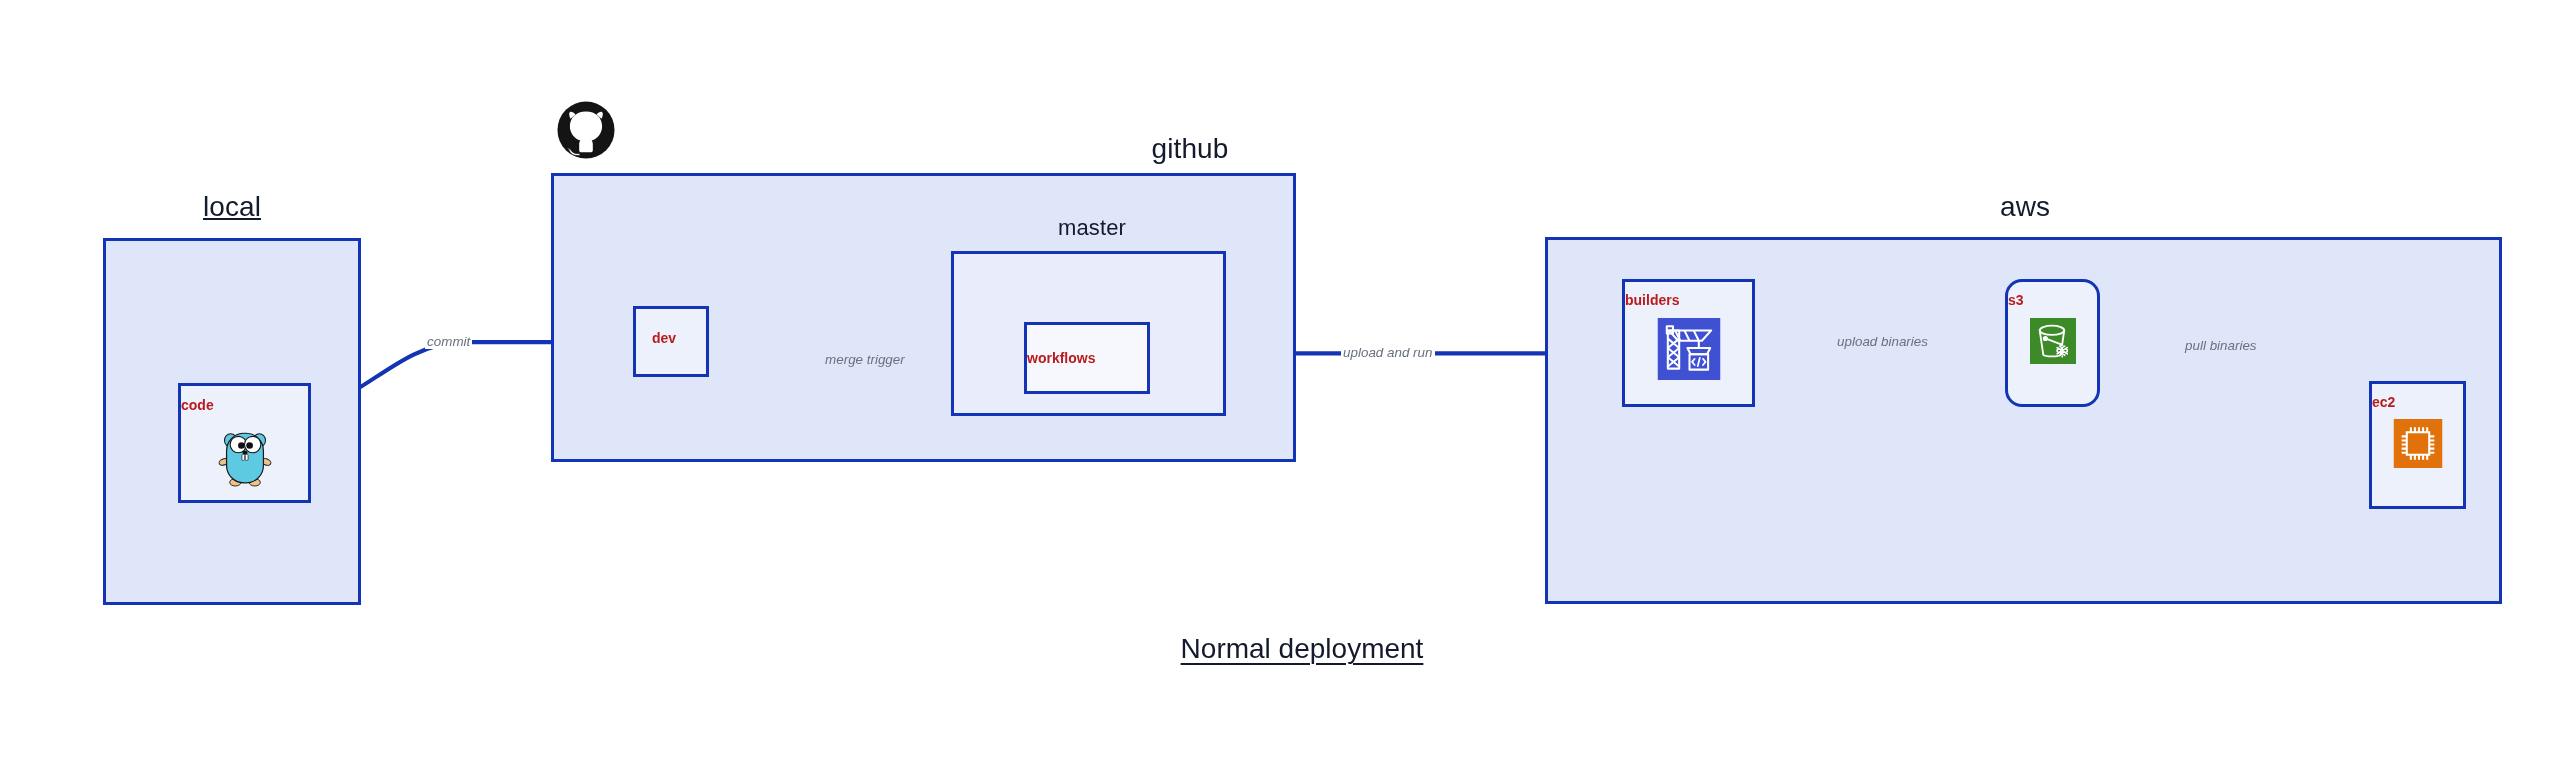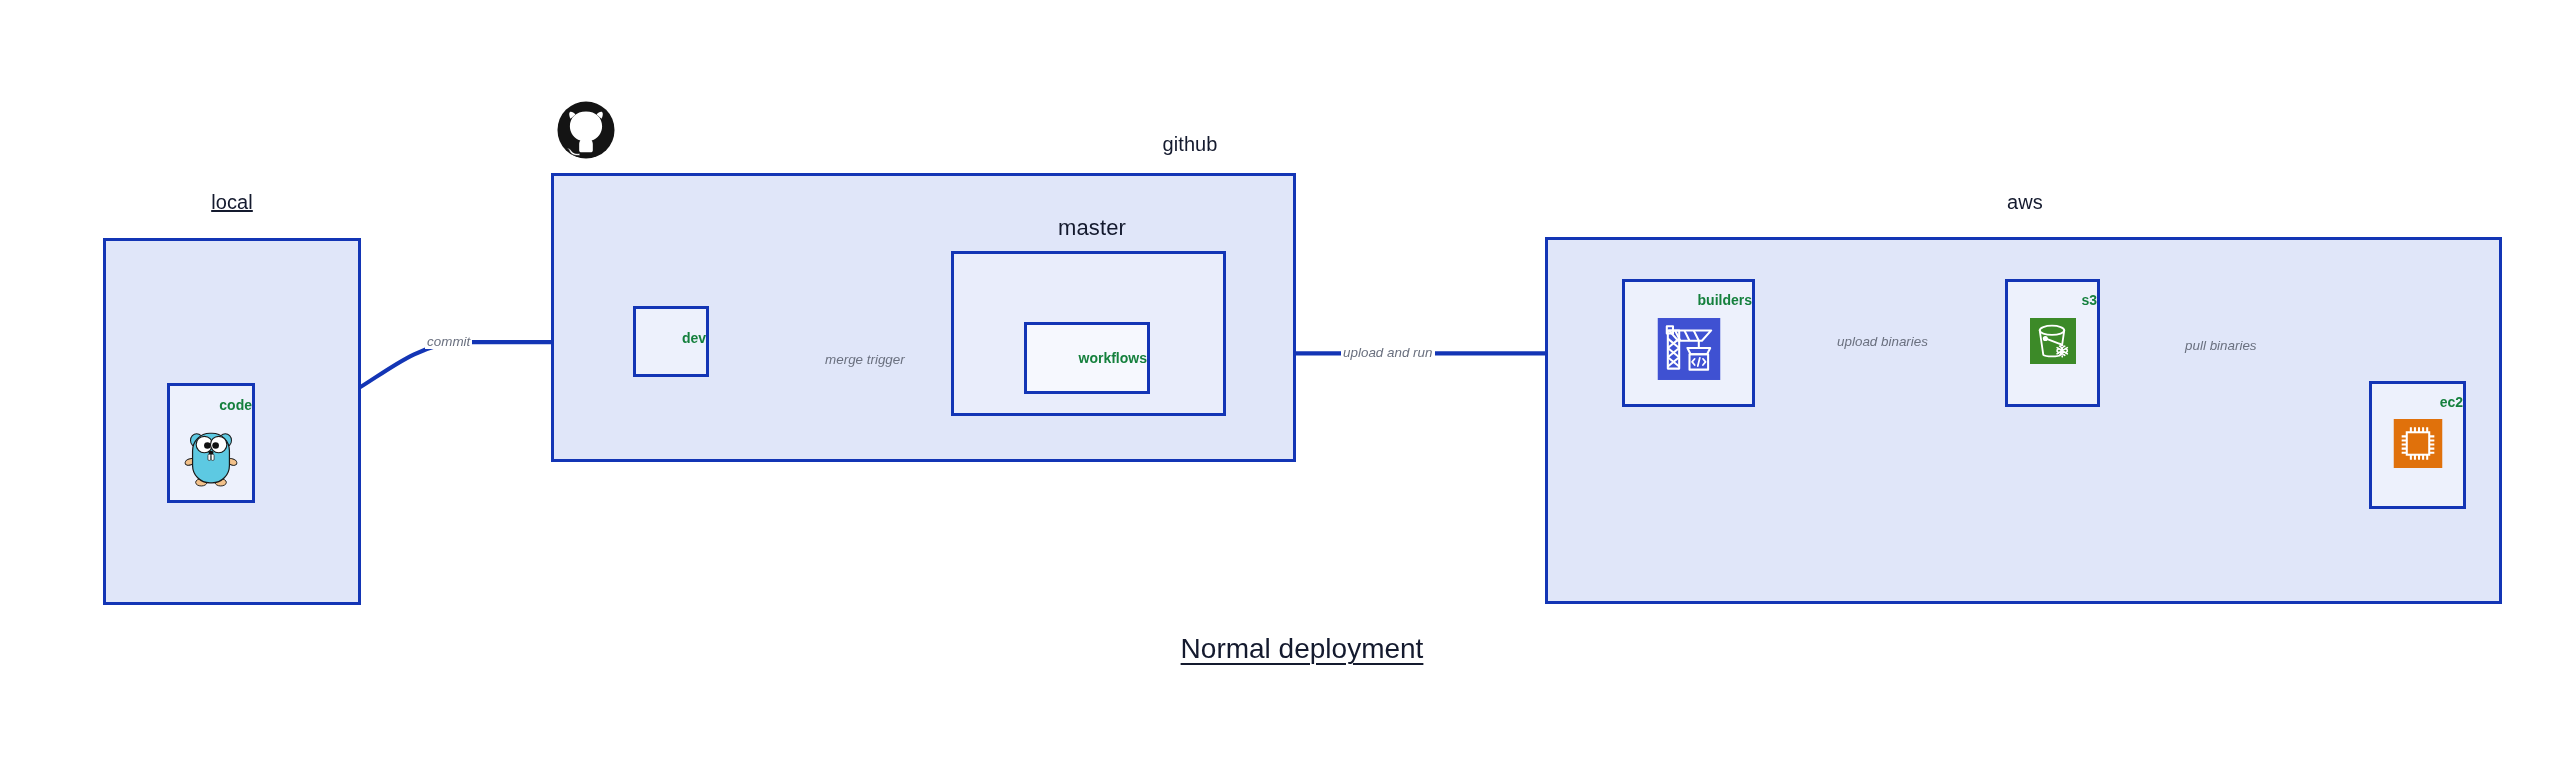--- a/index.html
+++ b/index.html
@@ -19,21 +19,21 @@
 
   
   .group-box {
     position: absolute;
     background: #E0E6F9;
     border: 3.6px solid #1335B5;
   }
   .group-label {
     position: absolute;
     color: #141A2E;
-    font-size: 20px;
+    font-size: 28px;
     font-weight: 400;
     letter-spacing: 0.1px;
     white-space: nowrap;
     text-align: center;
   }
 
   
   .sub-box {
     position: absolute;
     background: #E9EDFB;
@@ -43,24 +43,24 @@
   
   .node-box {
     position: absolute;
     background: #EDF1FC;
     border: 3.6px solid #1335B5;
   }
   .node-label {
     position: absolute;
     left: 0;
     right: 0;
-    color: #15803d;
+    color: #b91c1c;
     font-size: 14px;
     font-weight: bold;
-    text-align: right;
+    text-align: left;
     white-space: nowrap;
   }
   .node-icon {
     position: absolute;
     left: 50%;
     transform: translateX(-50%);
   }
 
   
   .edge-label {
@@ -126,21 +126,21 @@
     <path d="M 3406 665 L 3892 665" fill="none" stroke="#1335B5" stroke-width="8" marker-end="url(#arrow)"></path>
 
     <path d="M 4077 665 C 4180 665 4220 688 4318 700" fill="none" stroke="#1335B5" stroke-width="8"></path>
     <path d="M 4318 700 C 4420 718 4500 766 4598 826" fill="none" stroke="#1335B5" stroke-width="8" marker-end="url(#arrow)"></path>
   </svg>
 
   <div class="group-label" style="left:103px; top:191px; width:258px;text-decoration:underline;">local</div>
 
   <div class="group-box" style="left:103px; top:238px; width:258px; height:367px;"></div>
 
-  <div class="node-box" style="left:167px; top:383px; width:88px; height:120px;">
+  <div class="node-box" style="left:178px; top:383px; width:133px; height:120px;">
     <div class="node-label" style="top:11.3px;">code</div>
 
     <svg class="node-icon" style="top:37px; width:57px; height:64px;" viewBox="0 0 110 125">
 
       <ellipse cx="27" cy="34" rx="12" ry="13" fill="#5DC9E2" stroke="#1A1A1A" stroke-width="2"></ellipse>
       <ellipse cx="83" cy="34" rx="12" ry="13" fill="#5DC9E2" stroke="#1A1A1A" stroke-width="2"></ellipse>
 
       <ellipse cx="14" cy="76" rx="10" ry="6" fill="#F2C18A" stroke="#1A1A1A" stroke-width="1.8" transform="rotate(-20 14 76)"></ellipse>
       <ellipse cx="96" cy="76" rx="10" ry="6" fill="#F2C18A" stroke="#1A1A1A" stroke-width="1.8" transform="rotate(20 96 76)"></ellipse>
 
@@ -212,21 +212,21 @@
         <rect x="62" y="70" width="36" height="30"></rect>
       </g>
       <g fill="none" stroke="#FFFFFF" stroke-width="3.4" stroke-linecap="round" stroke-linejoin="round">
         <path d="M72 79 L67 85 L72 91"></path>
         <path d="M88 79 L93 85 L88 91"></path>
         <path d="M82 77 L78 93"></path>
       </g>
     </svg>
   </div>
 
-  <div class="node-box" style="left:2005px; top:279px; width:95px; height:128px;">
+  <div class="node-box" style="left:2005px; top:279px; width:95px; height:128px;border-radius:17px;">
     <div class="node-label" style="top:10.3px;">s3</div>
     <svg class="node-icon" style="top:36px; width:46px; height:46px;" viewBox="0 0 90 90">
       <rect x="0" y="0" width="90" height="90" fill="#3C8A28"></rect>
       <g fill="none" stroke="#FFFFFF" stroke-width="3.6" stroke-linecap="round" stroke-linejoin="round">
 
         <path d="M19 24 L26 72 C30 76 56 76 60 72 L67 24"></path>
         <ellipse cx="43" cy="24" rx="24" ry="9"></ellipse>
 
         <path d="M30 40 L62 52"></path>
         <circle cx="30" cy="40" r="3.2" fill="#FFFFFF"></circle>

